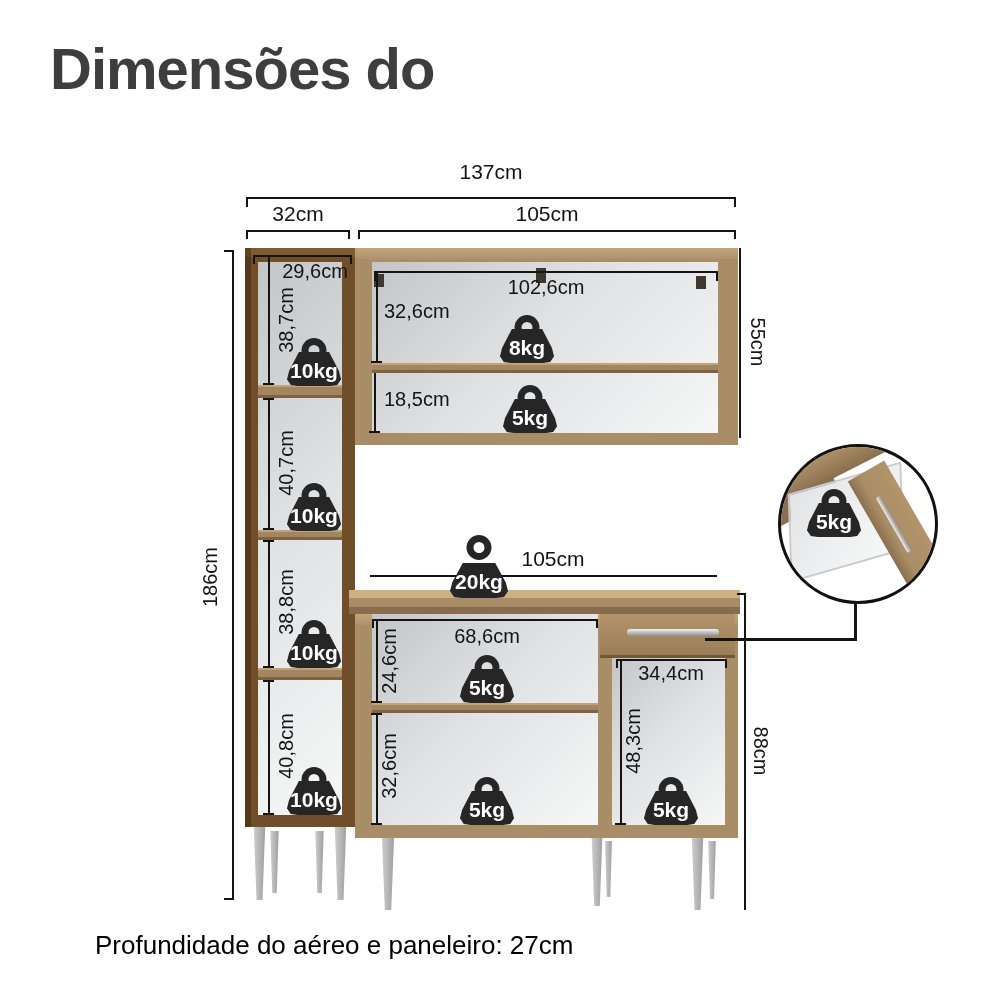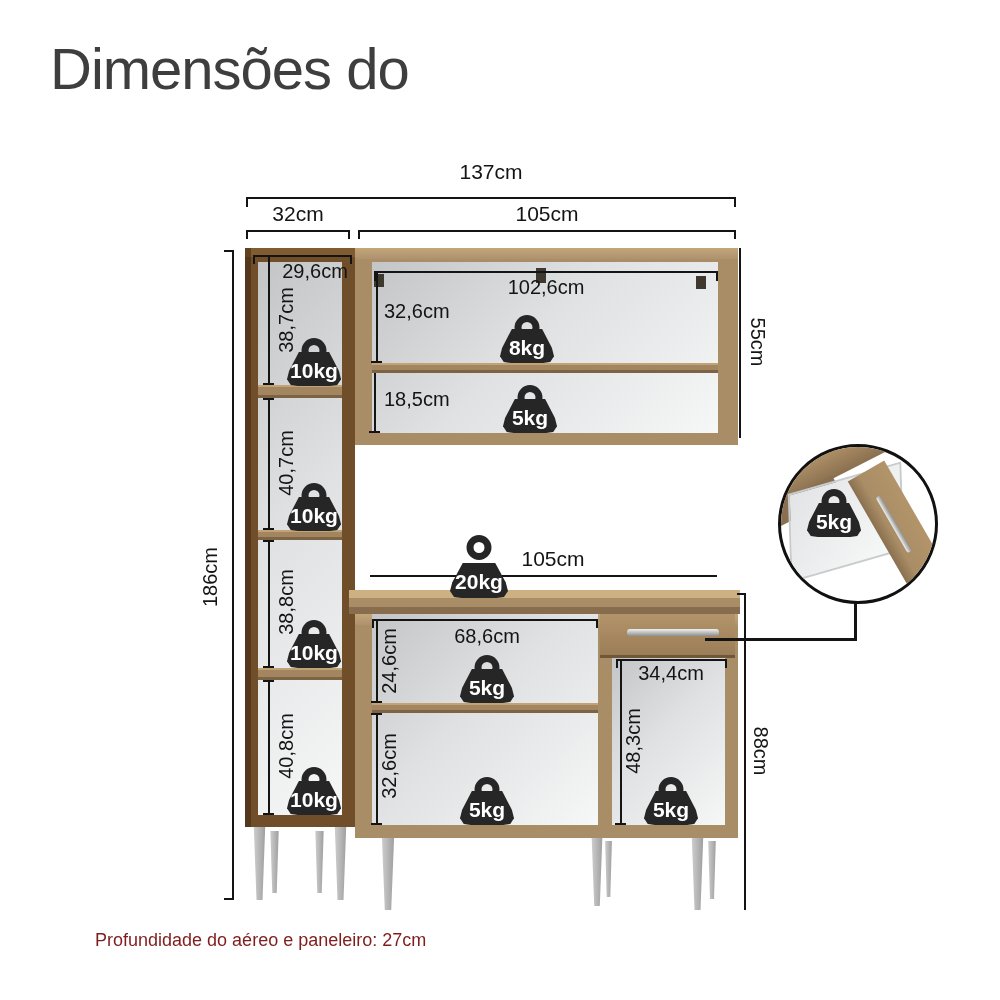--- a/index.html
+++ b/index.html
@@ -1,19 +1,19 @@
 <!DOCTYPE html>
 <html><head>
 <meta charset="utf-8">
 <style>
   html,body{margin:0;padding:0;background:#fff;}
   .stage{position:relative;width:1000px;height:1000px;background:#ffffff;overflow:hidden;
          font-family:"Liberation Sans",sans-serif;color:#141414;}
   
-  .title{position:absolute;left:50px;top:30px;font-size:58px;font-weight:400;color:#3e3e3e;
+  .title{position:absolute;left:50px;top:30px;font-size:58px;font-weight:700;color:#3e3e3e;
          line-height:77px;letter-spacing:-1px;}
   
   .wood{position:absolute;background:
         linear-gradient(180deg,#c2a678 0px,#b09370 10px,#a98d66 12px,#a98d66 100%);}
   .wood-side{background:linear-gradient(90deg,#7e6546 0 6px,#a98d66 6px 100%),
         linear-gradient(180deg,#c2a678 0 9px,#a98d66 9px 100%);background-blend-mode:multiply;}
   .interior{position:absolute;background:linear-gradient(135deg,#c3c5c7 0%,#dfe1e2 45%,#f6f7f7 100%);}
   .shelf{position:absolute;background:#a3865f;border-top:2px solid #c0a478;border-bottom:3px solid #7c6344;box-sizing:border-box;}
   .bracket{position:absolute;background:#3f382f;}
   .counter{position:absolute;background:linear-gradient(180deg,#cdb183 0 8px,#a98d66 8px 17px,#876d4e 17px 100%);}
@@ -48,21 +48,21 @@
   .inset .board2{position:absolute;left:-48px;top:52px;width:110px;height:22px;transform:rotate(-27deg);
          background:#8a7050;}
   .inset .legbit{position:absolute;left:6px;top:116px;width:42px;height:10px;transform:rotate(-30deg);
          background:linear-gradient(180deg,#d0d0d0,#979797);}
   .inset .box{position:absolute;left:6px;top:32px;width:118px;height:86px;transform:rotate(-16deg) skewX(-14deg);
          background:linear-gradient(135deg,#e2e4e5,#f8f9f9);border:2px solid #c9cccd;box-sizing:border-box;}
   .inset .front{position:absolute;left:94px;top:16px;width:42px;height:120px;transform:rotate(-30deg);
          background:linear-gradient(90deg,#8a7050,#a98d66 30%,#b3946a);}
   .inset .front .handle{left:16px;top:28px;width:5px;height:64px;background:linear-gradient(90deg,#f0f0f0,#8f8f8f);}
   
-  .foot{position:absolute;font-size:18px;color:#7f1d1d;white-space:nowrap;}
+  .foot{position:absolute;font-size:26px;color:#000000;white-space:nowrap;}
 </style>
 </head>
 <body>
 
 <div class="stage">
 
   <div class="title">
     <div>Dimensões do</div>
   </div>
 

